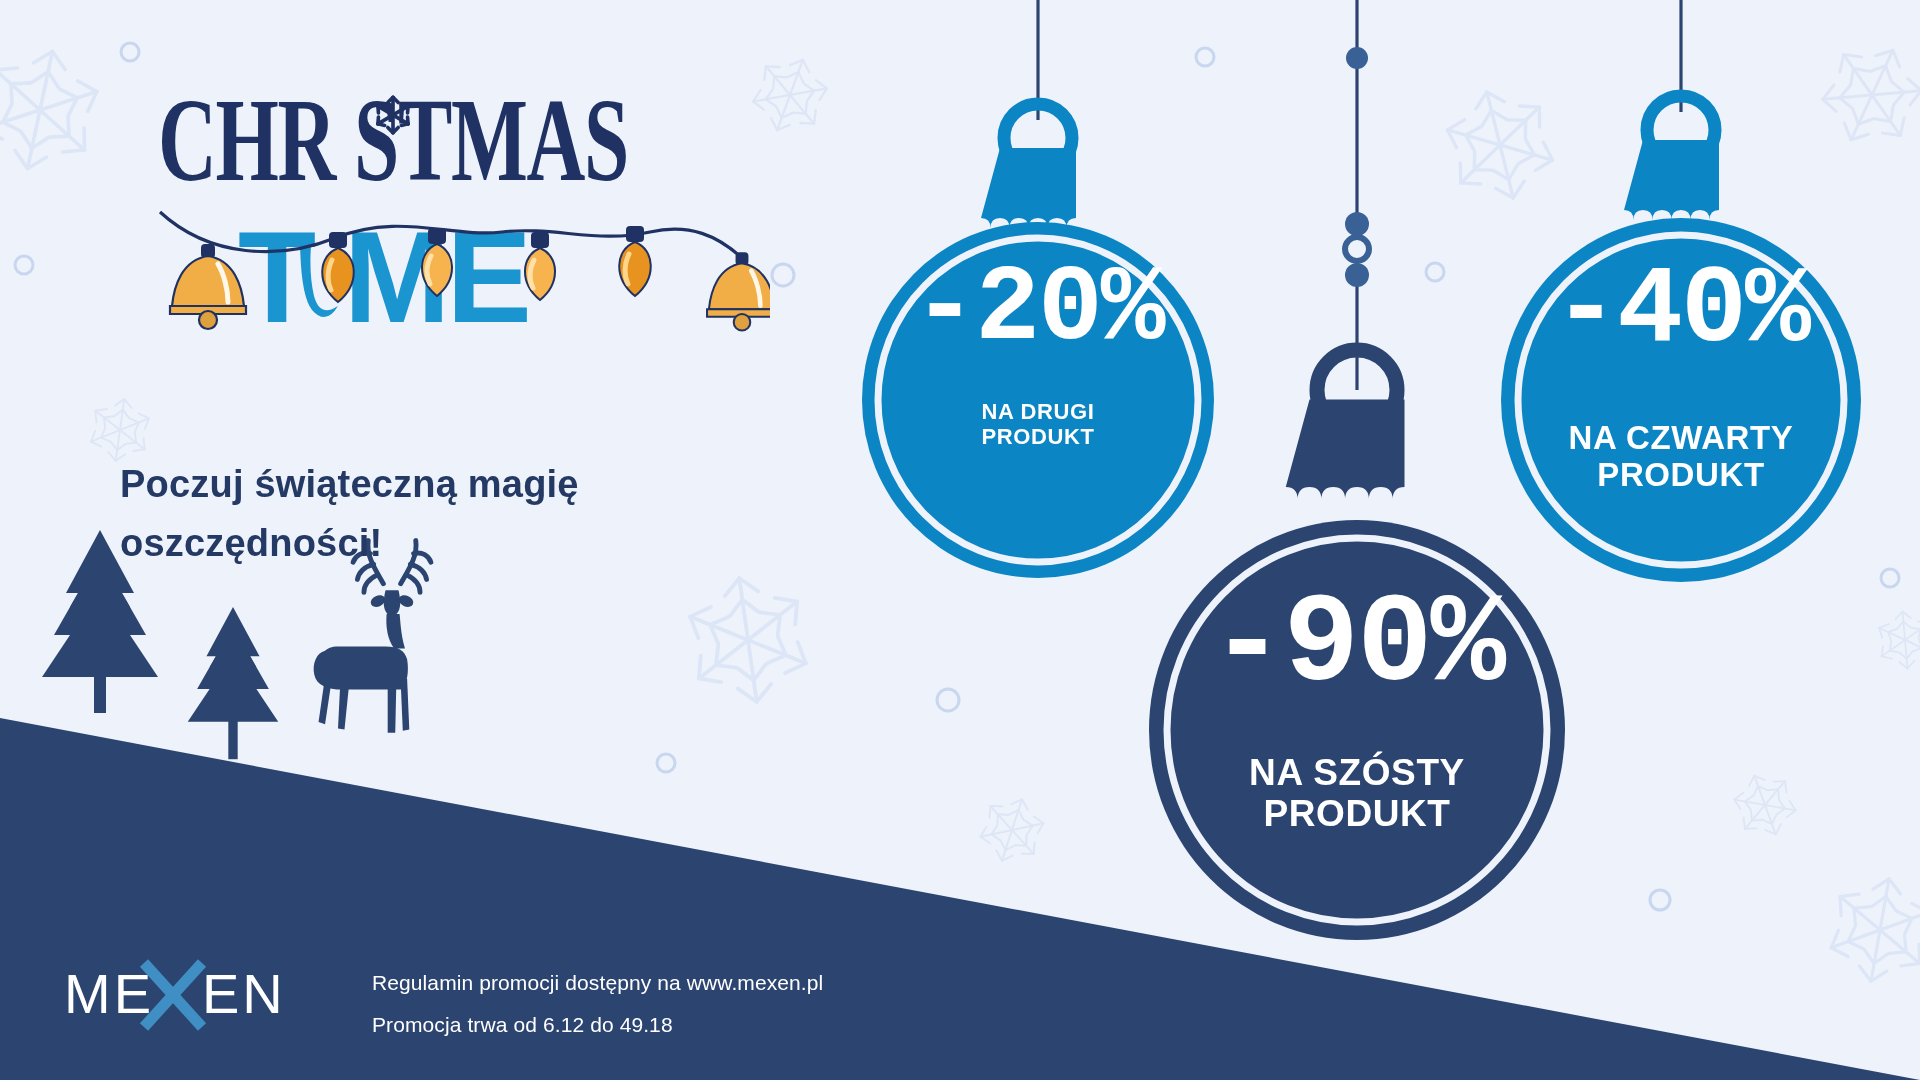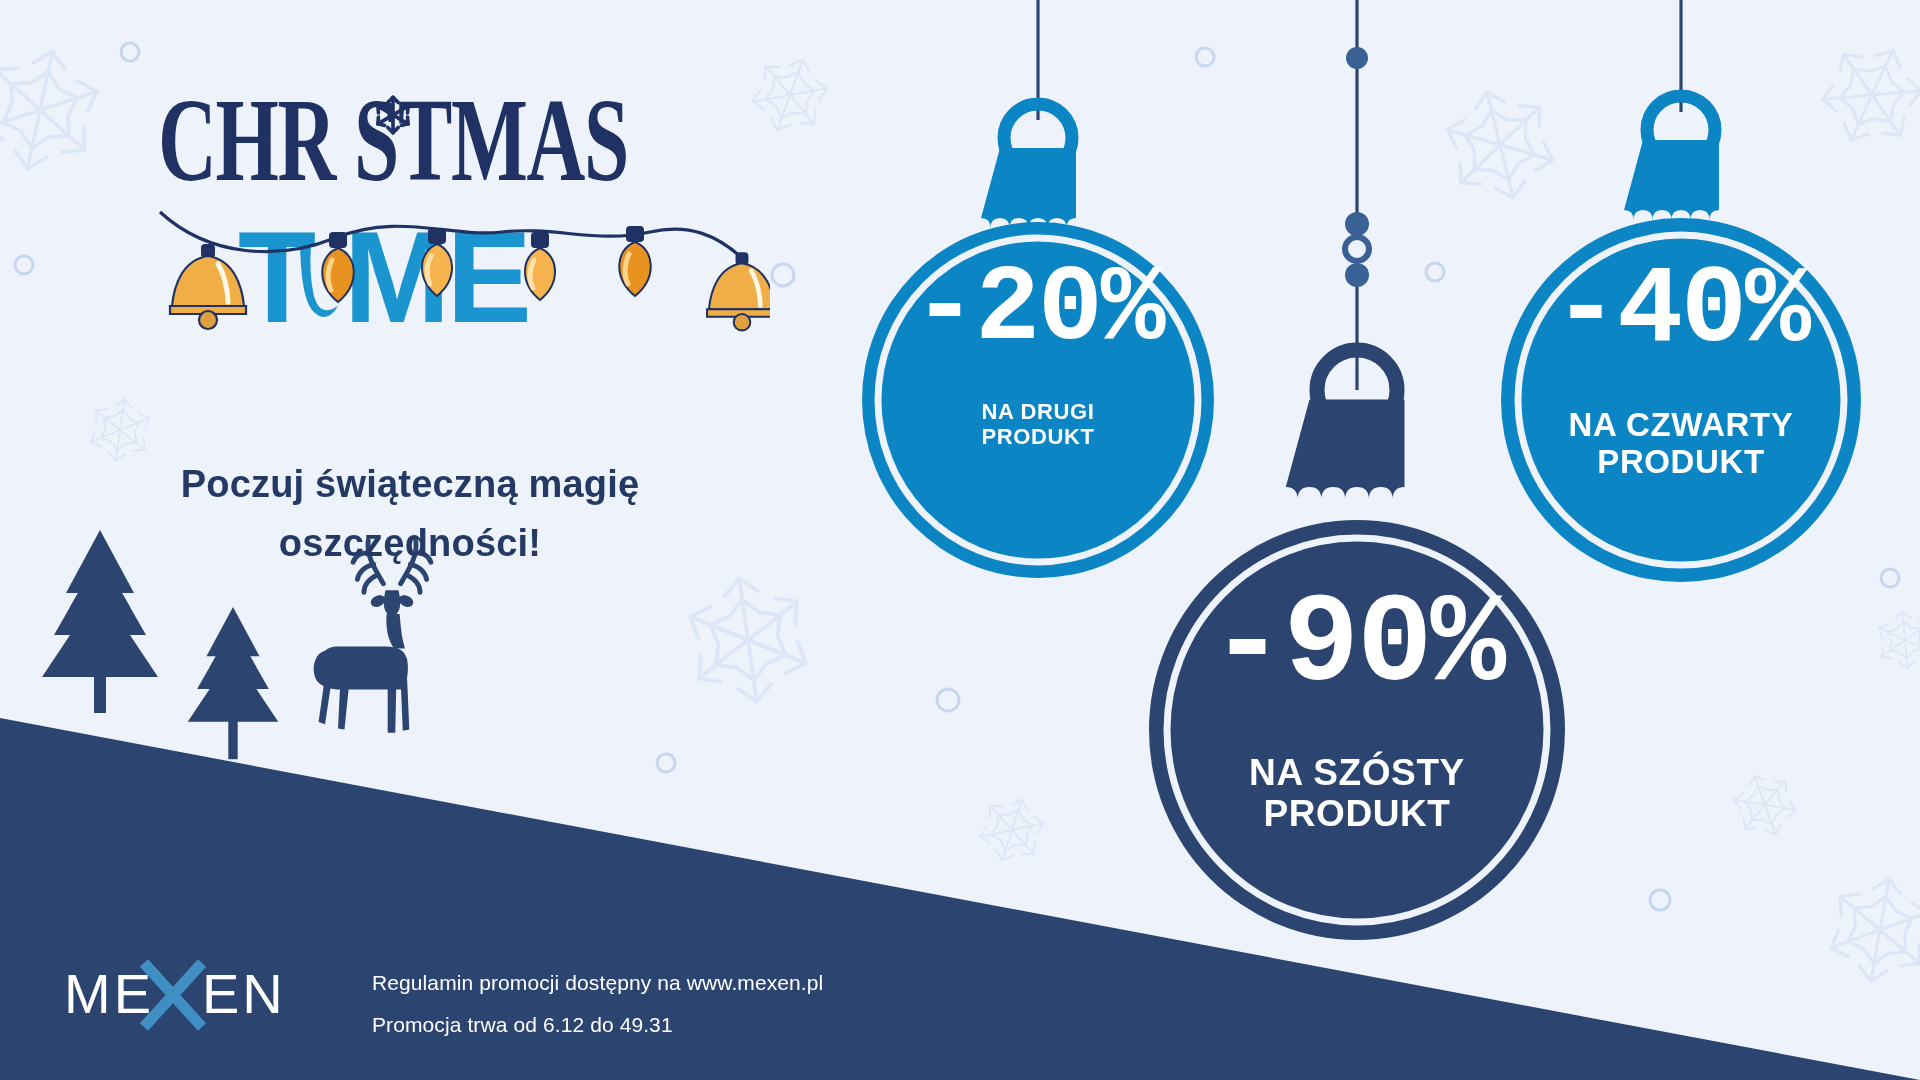--- a/index.html
+++ b/index.html
@@ -13,21 +13,21 @@
     position:absolute;inset:0;width:1920px;height:1080px;
     background:#edf2fb;overflow:hidden;
   }
   .layer{position:absolute;inset:0;width:1920px;height:1080px;}
   .abs{position:absolute;}
 
   
   #logo-block{left:150px;top:60px;width:620px;height:320px;}
   #tagline{
     left:120px;top:455px;width:580px;
-    text-align:center;color:#243a64;
+    text-align:left;color:#243a64;
     font-size:38px;font-weight:600;line-height:1.55;
     letter-spacing:.2px;
   }
 
   
   .bauble-label{
     position:absolute;left:0;right:0;
     text-align:center;color:#ffffff;
     font-weight:700;letter-spacing:.6px;line-height:1.12;
   }
@@ -221,21 +221,21 @@
   <div class="abs" style="left:838px;top:230px;width:400px;height:340px;">
     <div class="bauble-pct" style="top:18px;font-size:108px;">-20%</div>
     <div class="bauble-label" style="top:170px;font-size:22px;">
       <span>NA DRUGI</span><br>
       <span>PRODUKT</span>
     </div>
   </div>
 
   <div class="abs" style="left:1481px;top:230px;width:400px;height:340px;">
     <div class="bauble-pct" style="top:18px;font-size:110px;">-40%</div>
-    <div class="bauble-label" style="top:177px;font-size:33px;">
+    <div class="bauble-label" style="top:190px;font-size:33px;">
       <span>NA CZWARTY</span><br>
       <span>PRODUKT</span>
     </div>
   </div>
 
   <div class="abs" style="left:1137px;top:548px;width:440px;height:390px;">
     <div class="bauble-pct" style="top:26px;font-size:126px;">-90%</div>
     <div class="bauble-label" style="top:204px;font-size:37px;">
       <span>NA SZÓSTY</span><br>
       <span>PRODUKT</span>
@@ -318,16 +318,16 @@
     <text x="2" y="58" fill="#ffffff" font-family="'Liberation Sans', sans-serif" font-size="56" font-weight="300" letter-spacing="3">ME</text>
     <g>
       <line x1="82" y1="8" x2="140" y2="72" stroke="#3f8fc4" stroke-width="11" stroke-linecap="butt"></line>
       <line x1="140" y1="8" x2="82" y2="72" stroke="#3f8fc4" stroke-width="11" stroke-linecap="butt"></line>
     </g>
     <text x="140" y="58" fill="#ffffff" font-family="'Liberation Sans', sans-serif" font-size="56" font-weight="300" letter-spacing="3">EN</text>
   </svg>
 
   <div id="footer-text">
     <div>Regulamin promocji dostępny na www.mexen.pl</div>
-    <div>Promocja trwa od 6.12 do 49.31</div>
+    <div>Promocja trwa od 6.12 do 49.18</div>
   </div>
 
 </div>
 
 </body></html>

